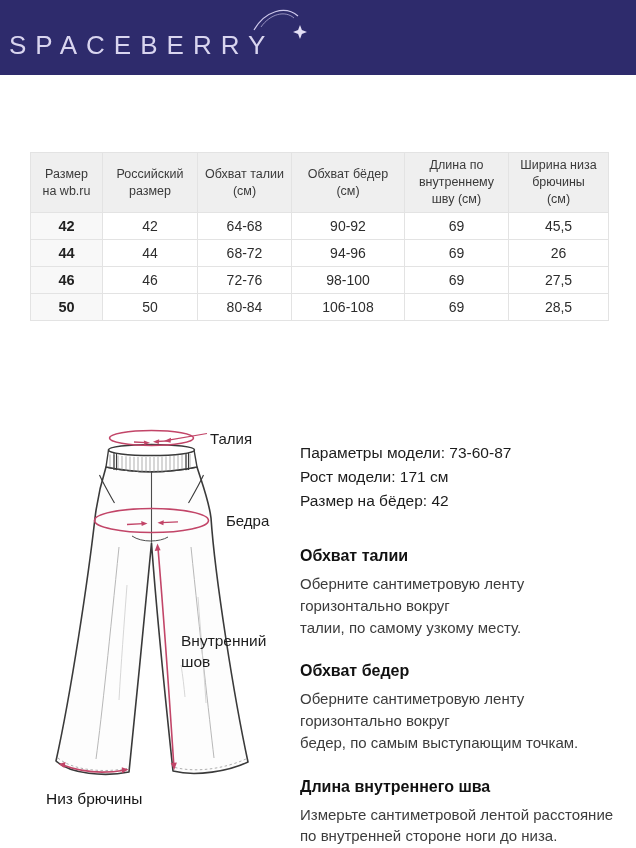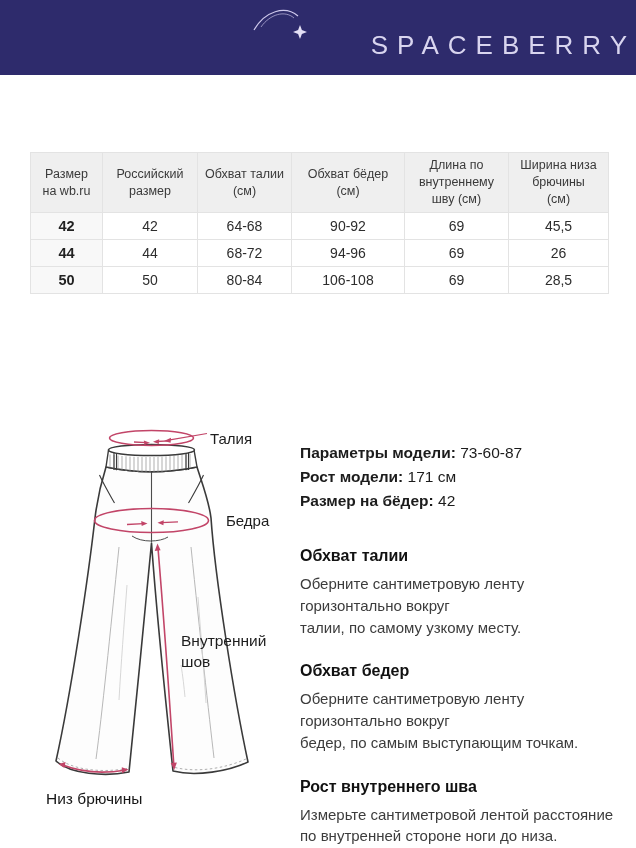--- a/index.html
+++ b/index.html
@@ -11,21 +11,21 @@
     font-family:"Liberation Sans", sans-serif;
     overflow:hidden;
   }
   
   .header {
     position:absolute; left:0; top:0; width:636px; height:75px;
     background:#2e2b6c;
   }
   .logo-wrap {
     position:relative; width:100%; height:100%;
-    display:flex; align-items:center; justify-content:flex-end;
+    display:flex; align-items:center; justify-content:flex-start;
   }
   .logo-text {
     color:#d9d5ef; font-size:26px; font-weight:400;
     letter-spacing:9px; padding-top:16px; padding-left:9px;
   }
   .logo-star { position:absolute; left:calc(50% - 80px); top:4px; width:84px; height:44px; }
 
   
   .size-table {
     position:absolute; left:30px; top:152px;
@@ -43,21 +43,21 @@
   }
   .size-table td.c0 { background:#f8f8f8; font-weight:700; font-size:14.5px; color:#222; }
 
   
   .diagram { position:absolute; left:30px; top:415px; width:270px; height:402px; }
   .diagram svg { font-family:"Liberation Sans", sans-serif; }
 
   
   .info { position:absolute; left:300px; top:441px; width:322px; }
   .model-line { font-size:15.5px; line-height:24px; color:#1c1c1c; }
-  .model-line .lbl { font-weight:700; }
+  .model-line .lbl { font-weight:400; }
   .guides { margin-top:34px; }
   .guide-title { font-size:16px; font-weight:700; color:#111; margin:0 0 8px 0; }
   .guide-text {
     font-size:15px; line-height:1.45; color:#3c3c3c;
     margin:0 0 24px 0; white-space:pre-line;
   }
 </style>
 </head>
 <body>
 
@@ -110,20 +110,28 @@
     </tr>
     <tr>
       <td class="c0">44</td>
       <td>44</td>
       <td>68-72</td>
       <td>94-96</td>
       <td>69</td>
       <td>26</td>
     </tr>
     <tr>
+      <td class="c0">46</td>
+      <td>46</td>
+      <td>72-76</td>
+      <td>98-100</td>
+      <td>69</td>
+      <td>27,5</td>
+    </tr>
+    <tr>
       <td class="c0">50</td>
       <td>50</td>
       <td>80-84</td>
       <td>106-108</td>
       <td>69</td>
       <td>28,5</td>
     </tr>
   </tbody>
 </table>
 
@@ -209,18 +217,18 @@
       <h3 class="guide-title">Обхват талии</h3>
       <p class="guide-text">Оберните сантиметровую ленту горизонтально вокруг
 талии, по самому узкому месту.</p>
     </div>
     <div class="guide">
       <h3 class="guide-title">Обхват бедер</h3>
       <p class="guide-text">Оберните сантиметровую ленту горизонтально вокруг
 бедер, по самым выступающим точкам.</p>
     </div>
     <div class="guide">
-      <h3 class="guide-title">Рост внутреннего шва</h3>
+      <h3 class="guide-title">Длина внутреннего шва</h3>
       <p class="guide-text">Измерьте сантиметровой лентой расстояние
 по внутренней стороне ноги до низа.</p>
     </div>
   </div>
 </div>
 
 </body></html>

